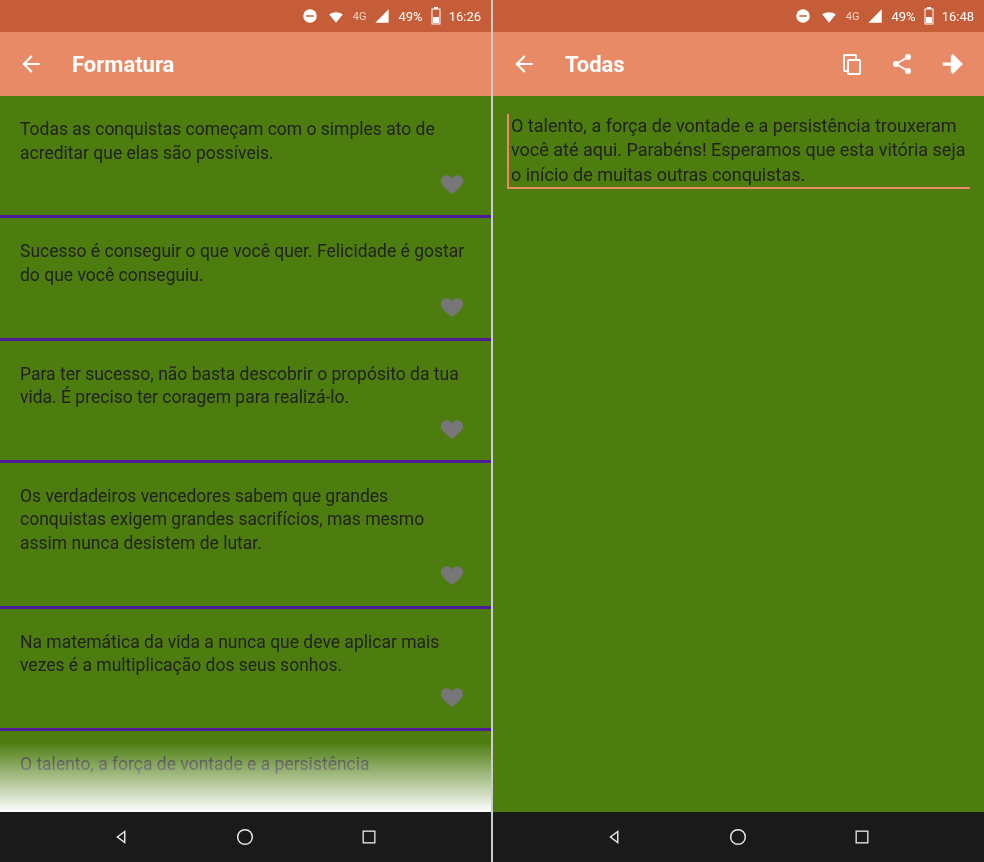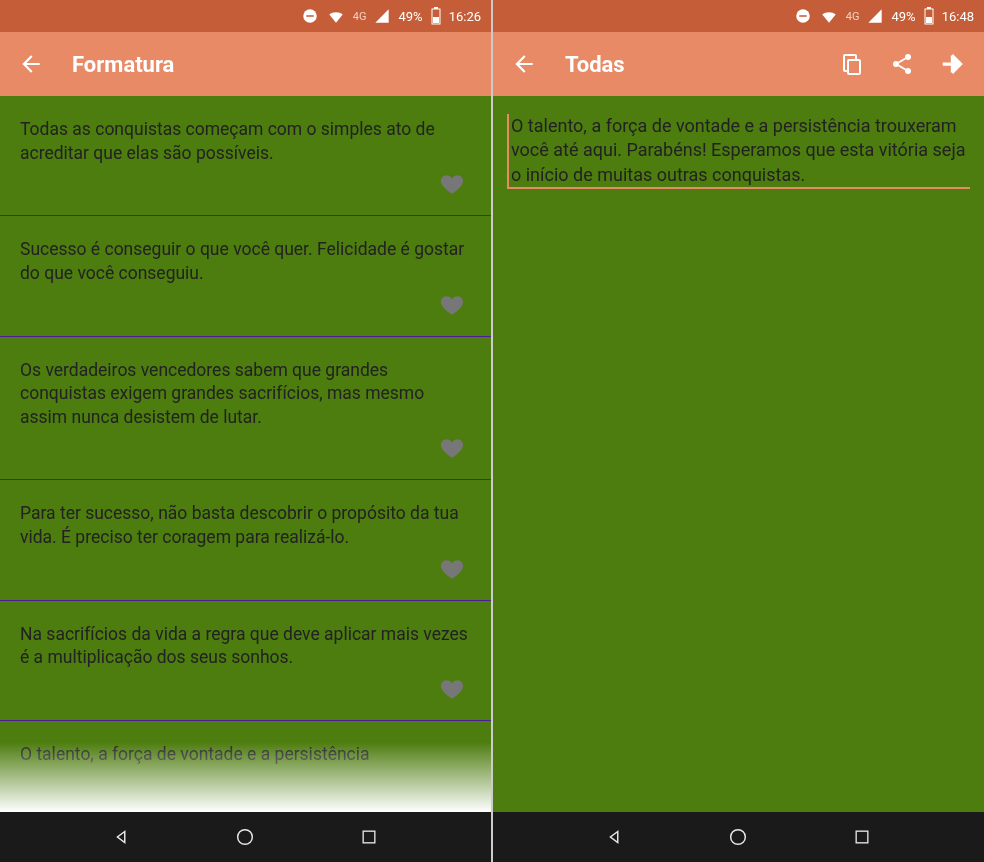--- a/index.html
+++ b/index.html
@@ -50,21 +50,21 @@
     gap: 26px;
     align-items: center;
   }
   .content {
     flex: 1;
     overflow: hidden;
     background: #4d7c0f;
   }
   .list-item {
     padding: 22px 20px 8px 20px;
-    border-top: 1px solid #4c1d95;
+    border-top: 3px solid #4c1d95;
     position: relative;
   }
   .list-item:first-child { border-top: none; }
   .list-item .text {
     font-size: 17.5px;
     line-height: 1.35;
     color: #222;
   }
   .list-item .heart-row {
     display: flex;
@@ -169,41 +169,41 @@
       <div class="text">Sucesso é conseguir o que você quer. Felicidade é gostar do que você conseguiu.</div>
       <div class="heart-row">
           <span class="heart-icon">
             <svg width="26" height="26" viewBox="0 0 24 24" fill="#777">
               <path d="M12 21s-8-5-10-10c-1-3 1-7 5-7 2 0 4 1 5 3 1-2 3-3 5-3 4 0 6 4 5 7-2 5-10 10-10 10z"></path>
             </svg>
           </span>
         </div>
     </div>
     <div class="list-item">
+      <div class="text">Para ter sucesso, não basta descobrir o propósito da tua vida. É preciso ter coragem para realizá-lo.</div>
+      <div class="heart-row">
+          <span class="heart-icon">
+            <svg width="26" height="26" viewBox="0 0 24 24" fill="#777">
+              <path d="M12 21s-8-5-10-10c-1-3 1-7 5-7 2 0 4 1 5 3 1-2 3-3 5-3 4 0 6 4 5 7-2 5-10 10-10 10z"></path>
+            </svg>
+          </span>
+        </div>
+    </div>
+    <div class="list-item">
       <div class="text">Os verdadeiros vencedores sabem que grandes conquistas exigem grandes sacrifícios, mas mesmo assim nunca desistem de lutar.</div>
       <div class="heart-row">
           <span class="heart-icon">
             <svg width="26" height="26" viewBox="0 0 24 24" fill="#777">
               <path d="M12 21s-8-5-10-10c-1-3 1-7 5-7 2 0 4 1 5 3 1-2 3-3 5-3 4 0 6 4 5 7-2 5-10 10-10 10z"></path>
             </svg>
           </span>
         </div>
     </div>
     <div class="list-item">
-      <div class="text">Para ter sucesso, não basta descobrir o propósito da tua vida. É preciso ter coragem para realizá-lo.</div>
-      <div class="heart-row">
-          <span class="heart-icon">
-            <svg width="26" height="26" viewBox="0 0 24 24" fill="#777">
-              <path d="M12 21s-8-5-10-10c-1-3 1-7 5-7 2 0 4 1 5 3 1-2 3-3 5-3 4 0 6 4 5 7-2 5-10 10-10 10z"></path>
-            </svg>
-          </span>
-        </div>
-    </div>
-    <div class="list-item">
-      <div class="text">Na sacrifícios da vida a regra que deve aplicar mais vezes é a multiplicação dos seus sonhos.</div>
+      <div class="text">Na matemática da vida a nunca que deve aplicar mais vezes é a multiplicação dos seus sonhos.</div>
       <div class="heart-row">
           <span class="heart-icon">
             <svg width="26" height="26" viewBox="0 0 24 24" fill="#777">
               <path d="M12 21s-8-5-10-10c-1-3 1-7 5-7 2 0 4 1 5 3 1-2 3-3 5-3 4 0 6 4 5 7-2 5-10 10-10 10z"></path>
             </svg>
           </span>
         </div>
     </div>
     <div class="list-item partial">
       <div class="text">O talento, a força de vontade e a persistência</div>

